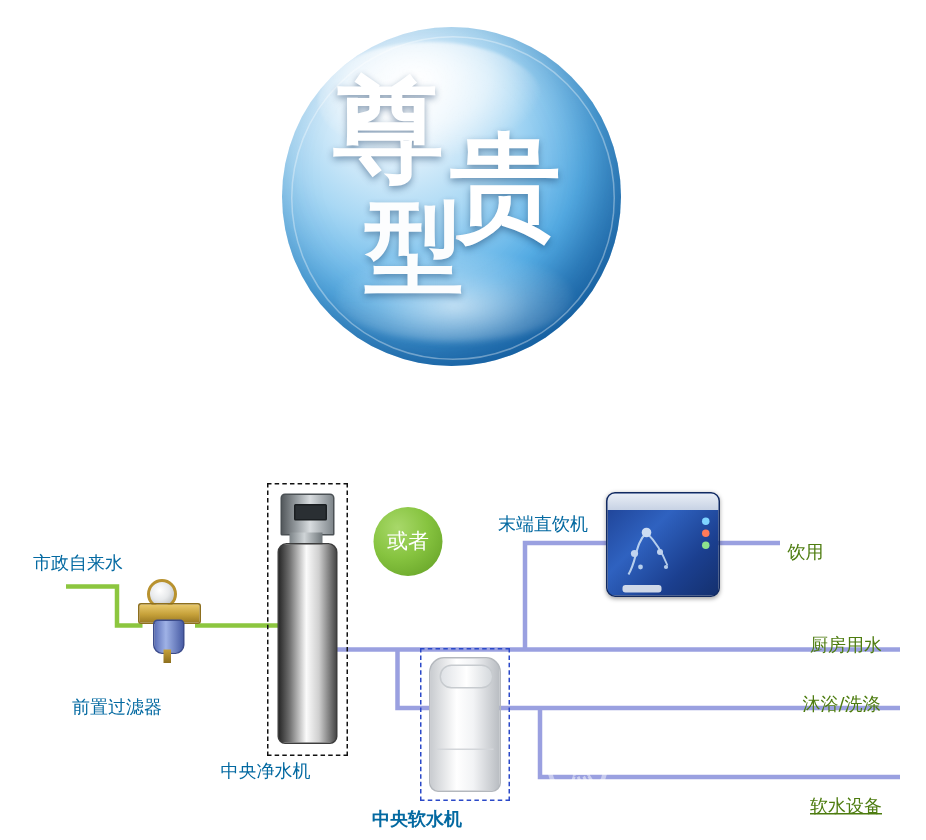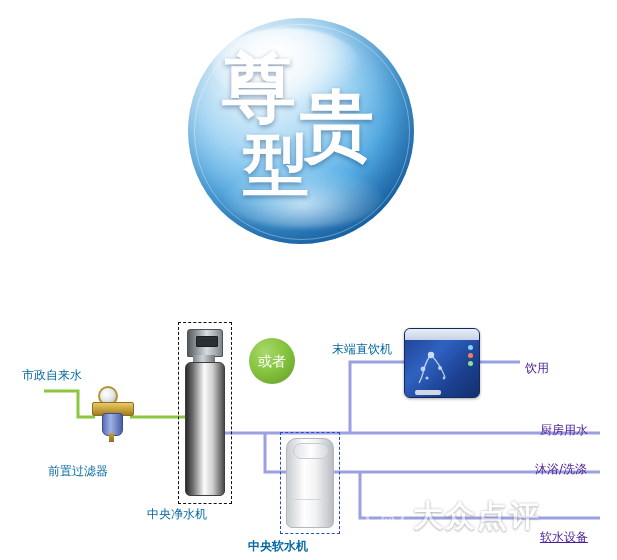--- a/index.html
+++ b/index.html
@@ -81,21 +81,21 @@
 
   .label {
     position: absolute;
     color: #3b2d88;
     font-size: 12px;
     line-height: 14px;
     white-space: nowrap;
     font-family: "DejaVu Sans", "Liberation Sans", sans-serif;
   }
   .label.purple { color: #0369a1; }
-  .label.gray { color: #4c1d95; }
+  .label.gray { color: #4d7c0f; }
 
   
   .dashbox {
     position: absolute;
     border: 1px dashed #111111;
   }
   .dashbox.blue { border-color: #2b49c8; }
 
   
   #purifier {
@@ -366,16 +366,15 @@
   <div class="label purple" style="left:332px; top:52px;">末端直饮机</div>
   <div class="label gray" style="left:525px; top:71px;">饮用</div>
   <div class="label gray" style="left:540px; top:133px;">厨房用水</div>
   <div class="label gray" style="left:535px; top:172px;">沐浴/洗涤</div>
   <div class="label gray" style="left:540px; top:240px;text-decoration:underline;">软水设备</div>
 
   <div id="watermark">
     <div class="wm-badge">
       <div class="wm-badge-inner">点</div>
     </div>
-    <div class="wm-text">大众点评</div>
   </div>
 
 </div>
 
 </body></html>

